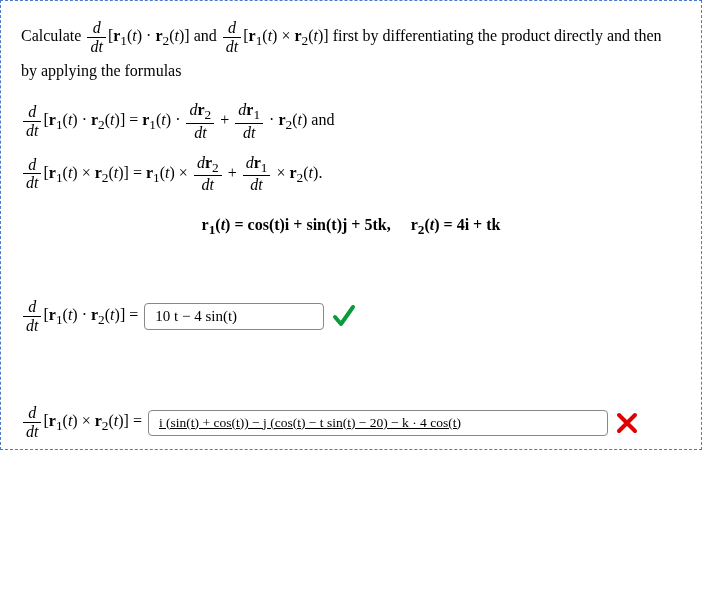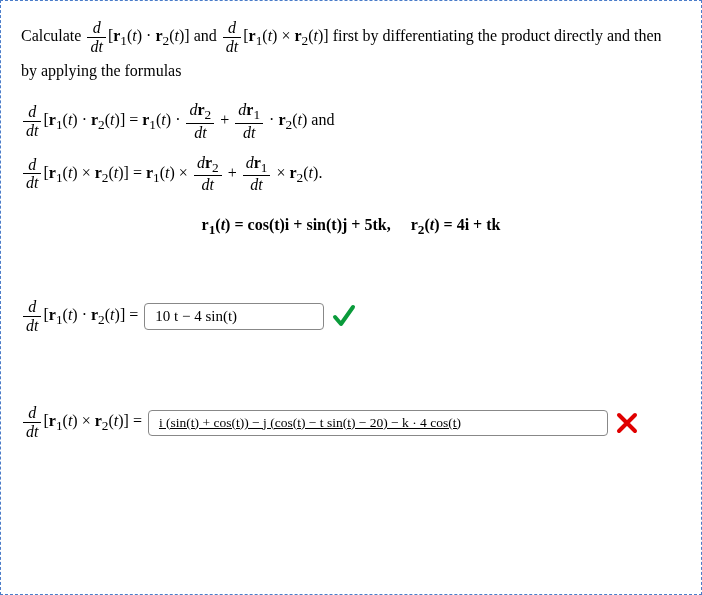--- a/index.html
+++ b/index.html
@@ -8,21 +8,21 @@
     body {
       margin: 0;
       padding: 0;
       font-family: "Georgia", "Times New Roman", serif;
       font-size: 16px;
       color: #000;
       background: #fff;
     }
     .problem-container {
       width: 702px;
-      height: 595px;
+      height: 450px;
       padding: 18px 20px;
       border: 1px dashed #4a7cc9;
       position: relative;
     }
     .prompt {
       line-height: 2.0;
       margin-bottom: 14px;
     }
     .formula-line {
       margin: 12px 0;

